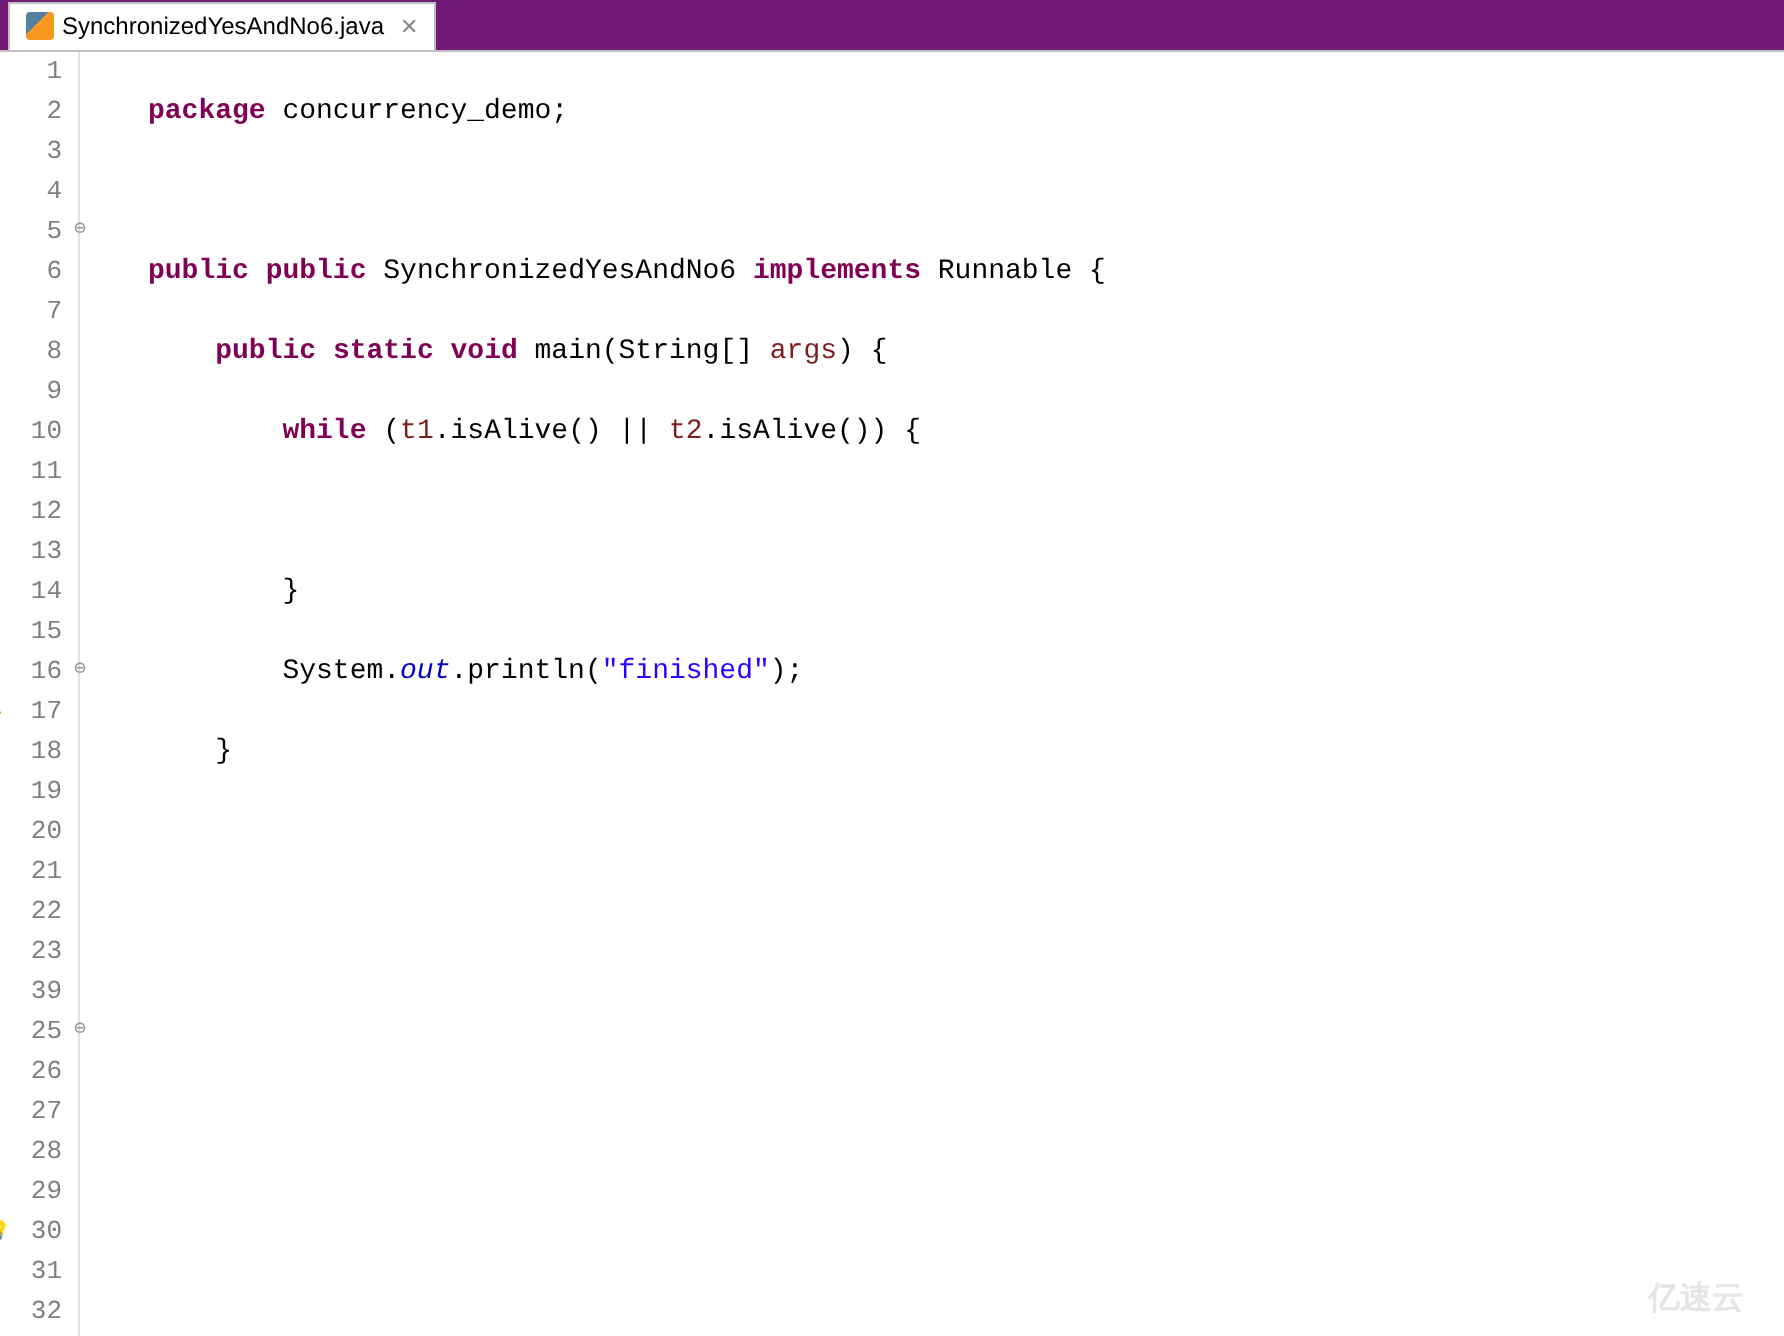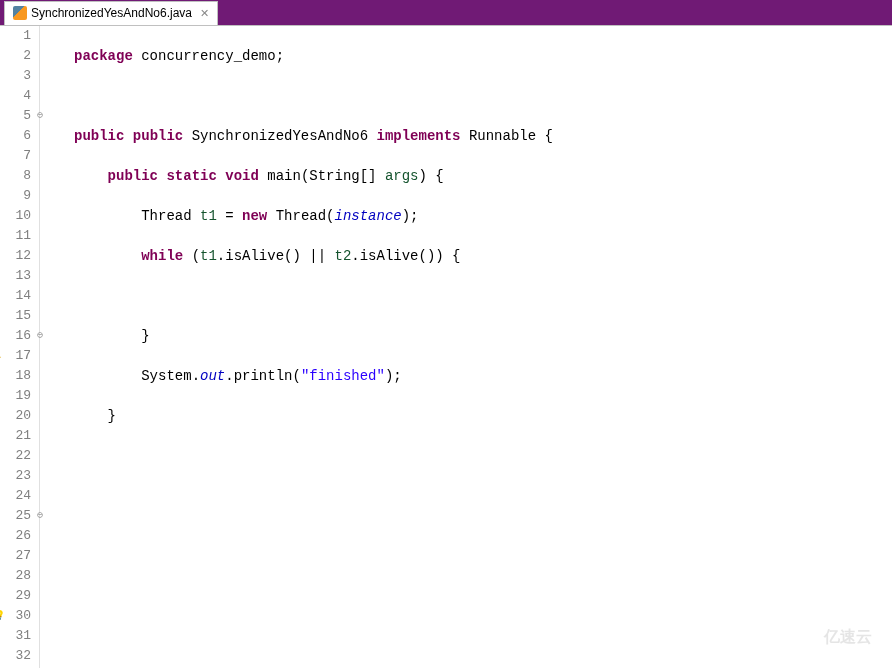--- a/index.html
+++ b/index.html
@@ -90,24 +90,24 @@
       line-height: 20px;
       white-space: pre;
       font-size: 14px;
       flex: 1;
     }
     .code-line { height: 20px; margin-left: 18px; }
     .kw { color: #7f0055; font-weight: bold; }
     .str { color: #2a00ff; }
     .field { color: #0000c0; font-style: italic; }
     .ann { color: #646464; }
-    .param { color: #14532d; }
+    .param { color: #7f1d1d; }
     .watermark {
       position: absolute;
-      bottom: 20px;
+      bottom: 8px;
       right: 20px;
       color: #ccc;
       font-family: Arial;
       font-size: 16px;
       font-weight: bold;
       opacity: 0.5;
     }
   </style>
 </head>
 <body>
@@ -138,36 +138,35 @@
       <div class="gutter-line">14</div>
       <div class="gutter-line">15</div>
       <div class="gutter-line fold-marker">16</div>
       <div class="gutter-line warn-marker">17</div>
       <div class="gutter-line">18</div>
       <div class="gutter-line">19</div>
       <div class="gutter-line">20</div>
       <div class="gutter-line">21</div>
       <div class="gutter-line">22</div>
       <div class="gutter-line">23</div>
-      <div class="gutter-line">24</div>
+      <div class="gutter-line">39</div>
       <div class="gutter-line fold-marker">25</div>
       <div class="gutter-line">26</div>
       <div class="gutter-line">27</div>
       <div class="gutter-line">28</div>
       <div class="gutter-line">29</div>
       <div class="gutter-line quickfix-marker">30</div>
       <div class="gutter-line">31</div>
       <div class="gutter-line">32</div>
     </div>
   <div class="code">
 <div class="code-line"><span class="kw">package</span><span> concurrency_demo;</span></div>
 <div class="code-line"></div>
 <div class="code-line"><span class="kw">public</span> <span class="kw">public</span><span> SynchronizedYesAndNo6 </span><span class="kw">implements</span><span> Runnable {</span></div>
 <div class="code-line">    <span class="kw">public</span> <span class="kw">static</span> <span class="kw">void</span><span> main(String[] </span><span class="param">args</span><span>) {</span></div>
-<div class="code-line">        <span>Thread </span><span class="param">t1</span><span> = </span><span class="kw">new</span><span> Thread(</span><span class="field">instance</span><span>);</span></div>
 <div class="code-line">        <span class="kw">while</span><span> (</span><span class="param">t1</span><span>.isAlive() || </span><span class="param">t2</span><span>.isAlive()) {</span></div>
 <div class="code-line"></div>
 <div class="code-line">        <span>}</span></div>
 <div class="code-line">        <span>System.</span><span class="field">out</span><span>.println(</span><span class="str">"finished"</span><span>);</span></div>
 <div class="code-line">    <span>}</span></div>
 <div class="code-line"></div>
 
 
 
 

